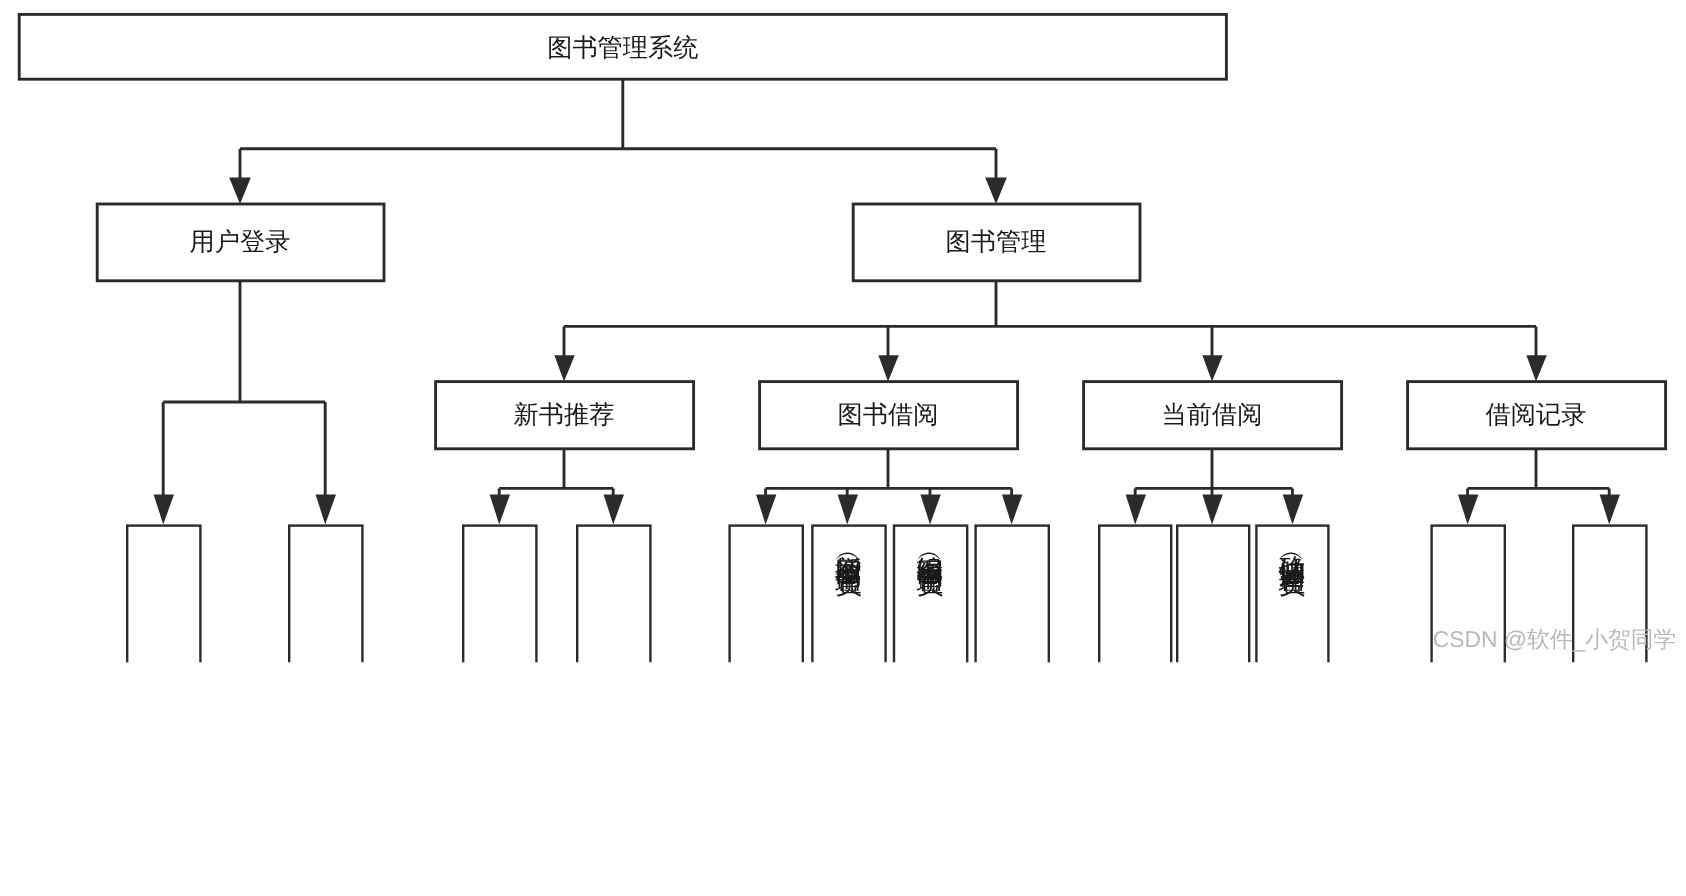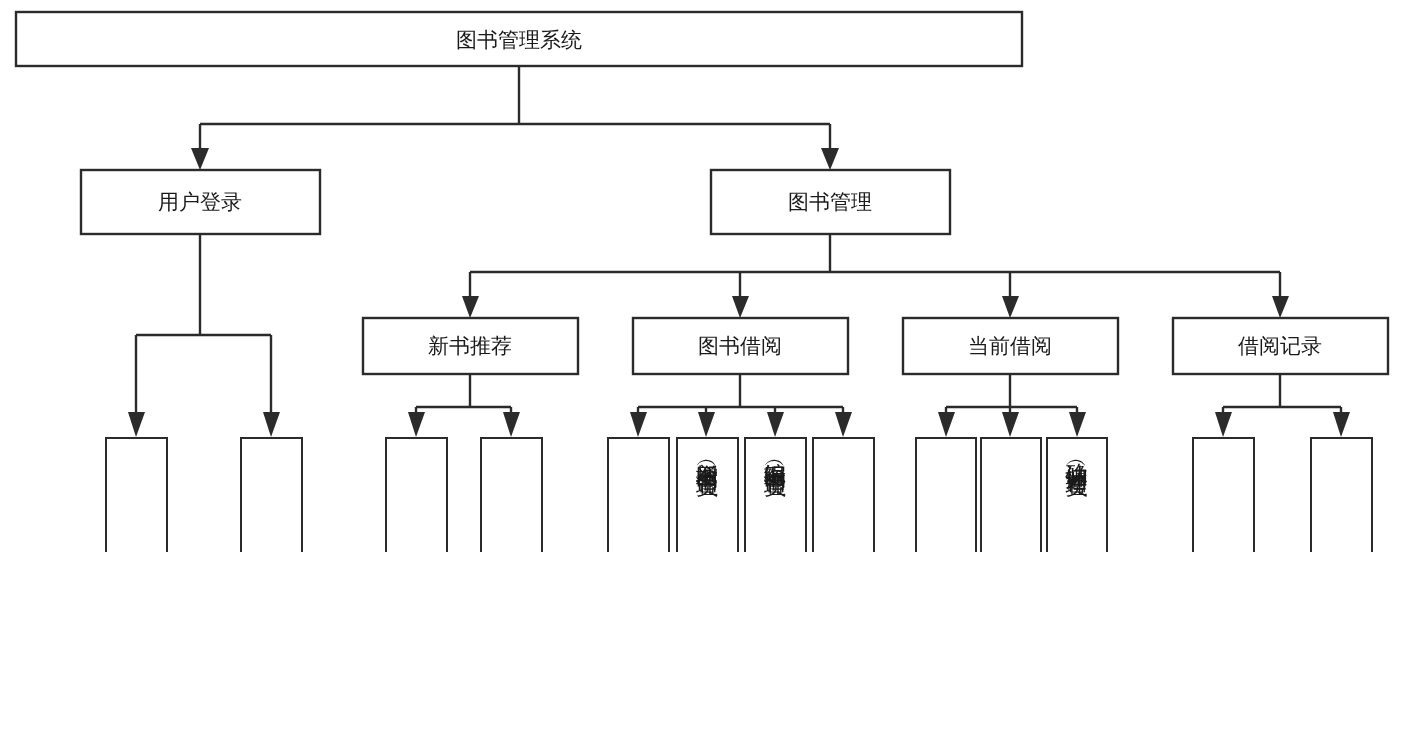--- a/index.html
+++ b/index.html
@@ -227,14 +227,15 @@
     <span class="vert-text top-align">确认归还（管理员）</span>
   </div>
 
   <div class="vert-box" style="left:1192px; top:437px; width:63px; height:297px;">
     <span class="vert-text">新增借阅记录</span>
   </div>
   <div class="vert-box" style="left:1310px; top:437px; width:63px; height:297px;">
     <span class="vert-text">查询借阅记录</span>
   </div>
 
+  <div class="watermark">CSDN @软件_小贺同学</div>
 
 </div>
 
 </body></html>

